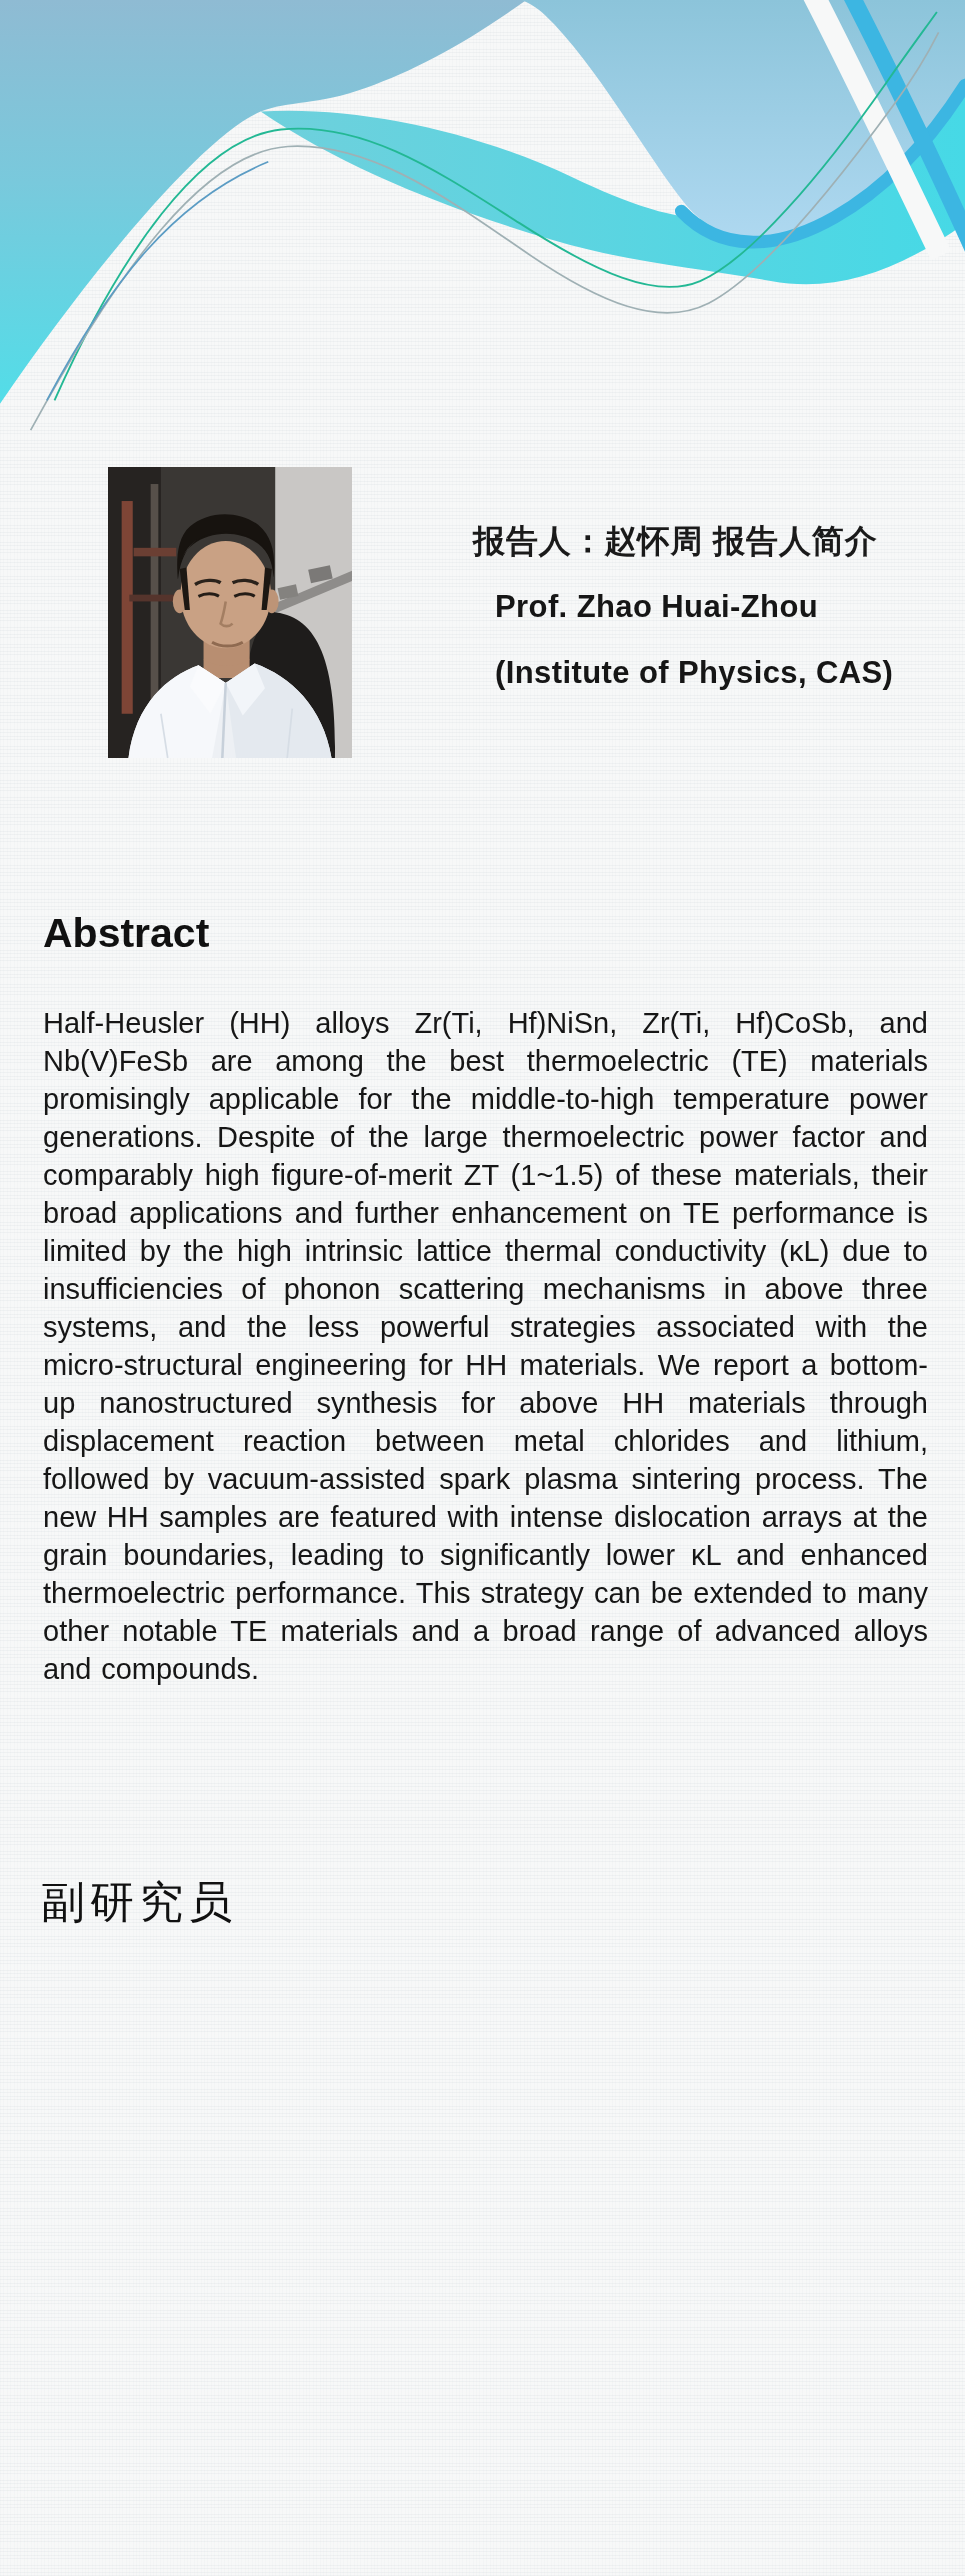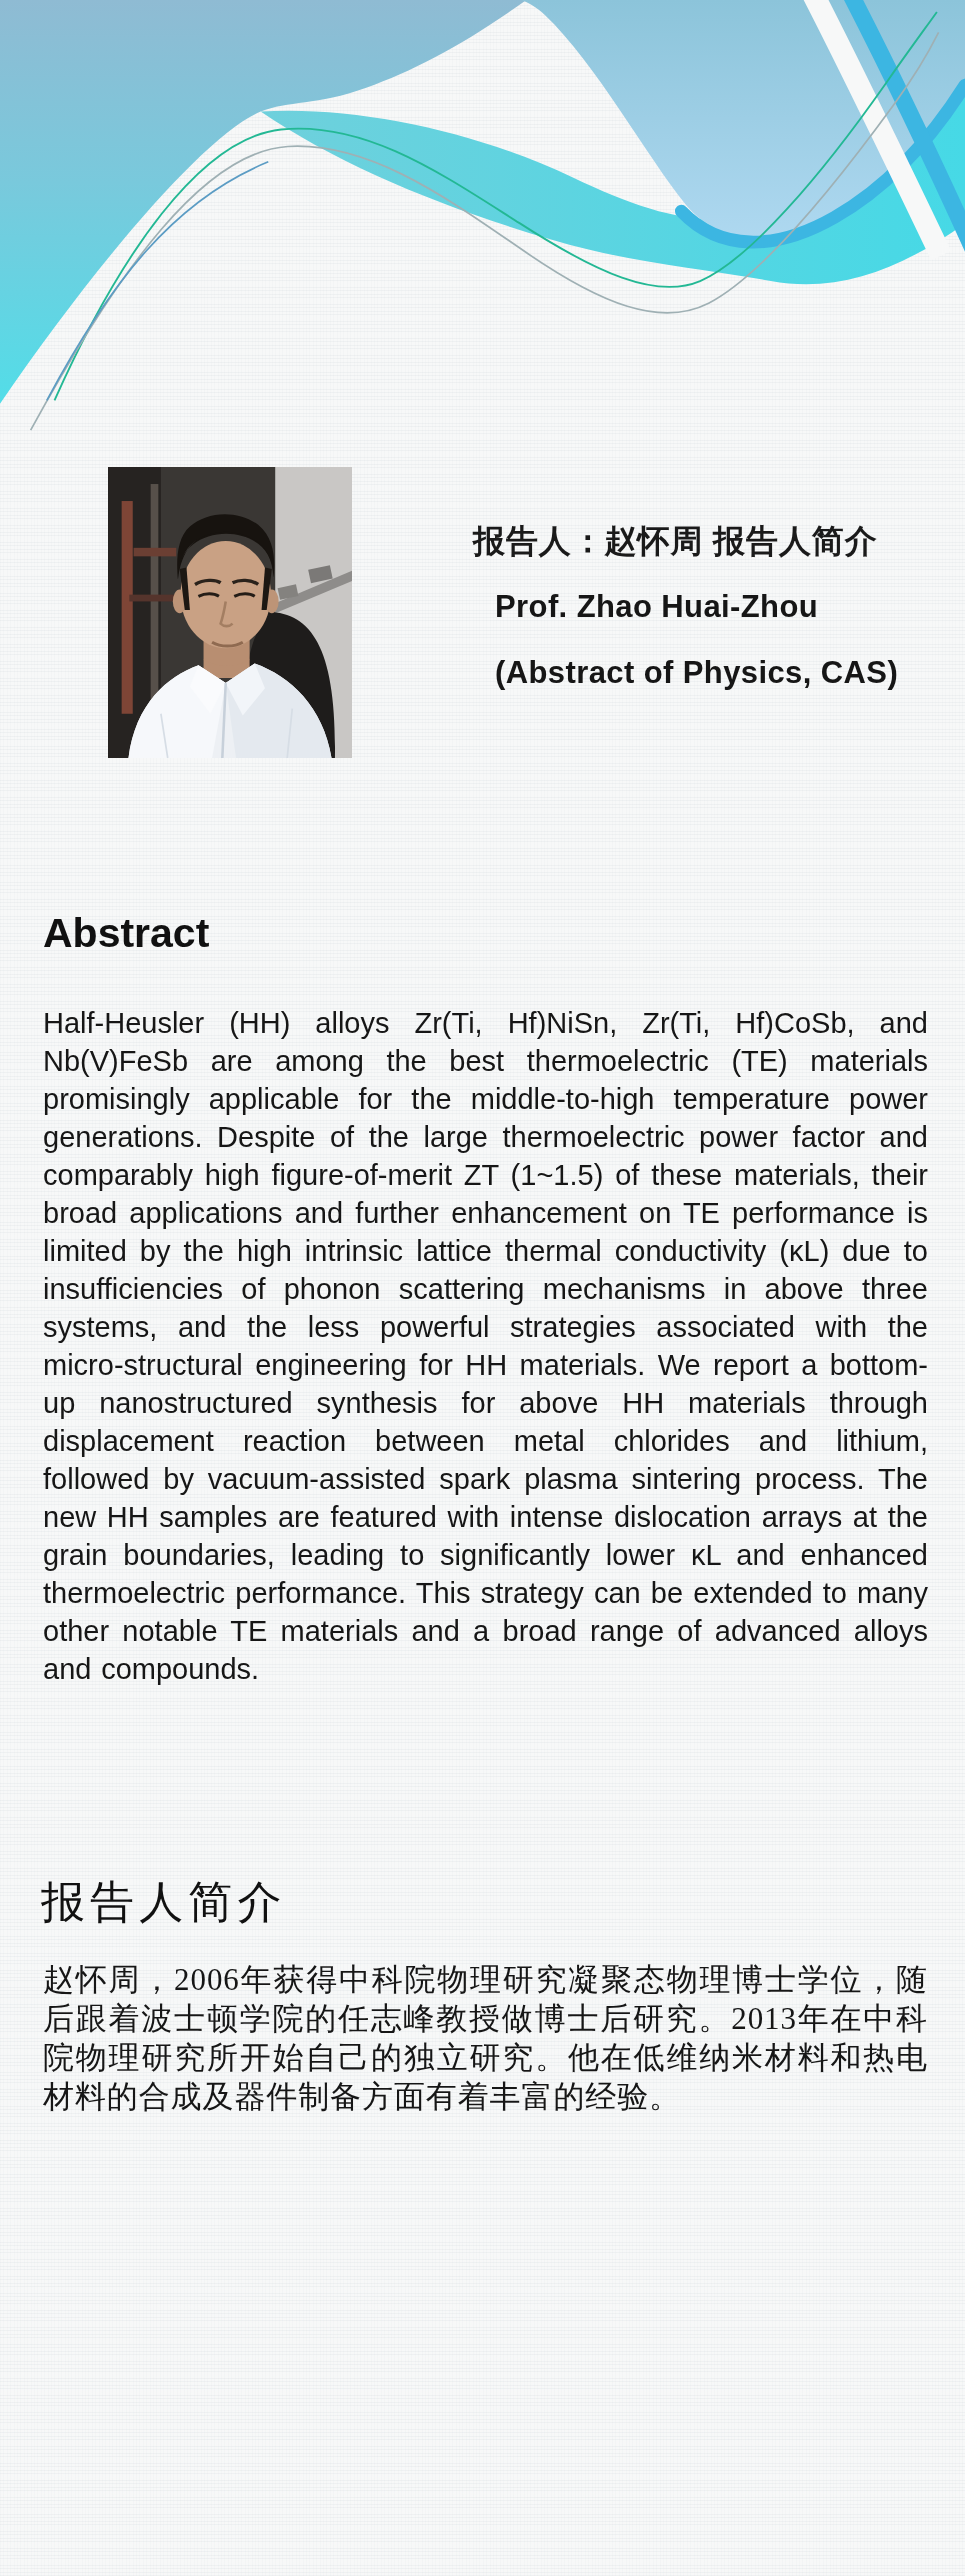--- a/index.html
+++ b/index.html
@@ -158,23 +158,22 @@
       <path d="M138,158 C136,170 134,178 132,184 C136,188 142,188 146,184" stroke="#a37e62" stroke-width="3" fill="none"></path>
       <path d="M122,206 C132,212 148,212 158,206" stroke="#8f6a50" stroke-width="3.5" fill="none"></path>
 
       <path d="M112,226 C126,236 152,236 166,226 C160,240 150,246 138,246 C126,246 118,238 112,226 Z" fill="#b88e71"></path>
     </svg>
   </div>
 
   <div class="speaker-info">
     <div class="speaker-line-cn-bold">报告人：赵怀周 报告人简介</div>
     <div class="speaker-line-en">Prof. Zhao Huai-Zhou</div>
-    <div class="speaker-line-en">(Abstract of Physics, CAS)</div>
+    <div class="speaker-line-en">(Institute of Physics, CAS)</div>
   </div>
 
   <h1 class="abstract-heading" style="margin:0;">Abstract</h1>
   <p class="abstract-body" style="margin:0;">Half-Heusler (HH) alloys Zr(Ti, Hf)NiSn, Zr(Ti, Hf)CoSb, and Nb(V)FeSb are among the best thermoelectric (TE) materials promisingly applicable for the middle-to-high temperature power generations. Despite of the large thermoelectric power factor and comparably high figure-of-merit ZT (1~1.5) of these materials, their broad applications and further enhancement on TE performance is limited by the high intrinsic lattice thermal conductivity (κL) due to insufficiencies of phonon scattering mechanisms in above three systems, and the less powerful strategies associated with the micro-structural engineering for HH materials. We report a bottom-up nanostructured synthesis for above HH materials through displacement reaction between metal chlorides and lithium, followed by vacuum-assisted spark plasma sintering process. The new HH samples are featured with intense dislocation arrays at the grain boundaries, leading to significantly lower κL and enhanced thermoelectric performance. This strategy can be extended to many other notable TE materials and a broad range of advanced alloys and compounds.</p>
 
-  <h2 class="bio-heading" style="margin:0;">报告人简介</h2>
-  <p class="bio-body" style="margin:0;">赵怀周，2006年获得中科院物理研究凝聚态物理博士学位，随后跟着波士顿学院的任志峰教授做博士后研究。2013年在中科院物理研究所开始自己的独立研究。他在低维纳米材料和热电材料的合成及器件制备方面有着丰富的经验。</p>
+  <h2 class="bio-heading" style="margin:0;">副研究员</h2>
 
 </div>
 
 
 </body></html>

